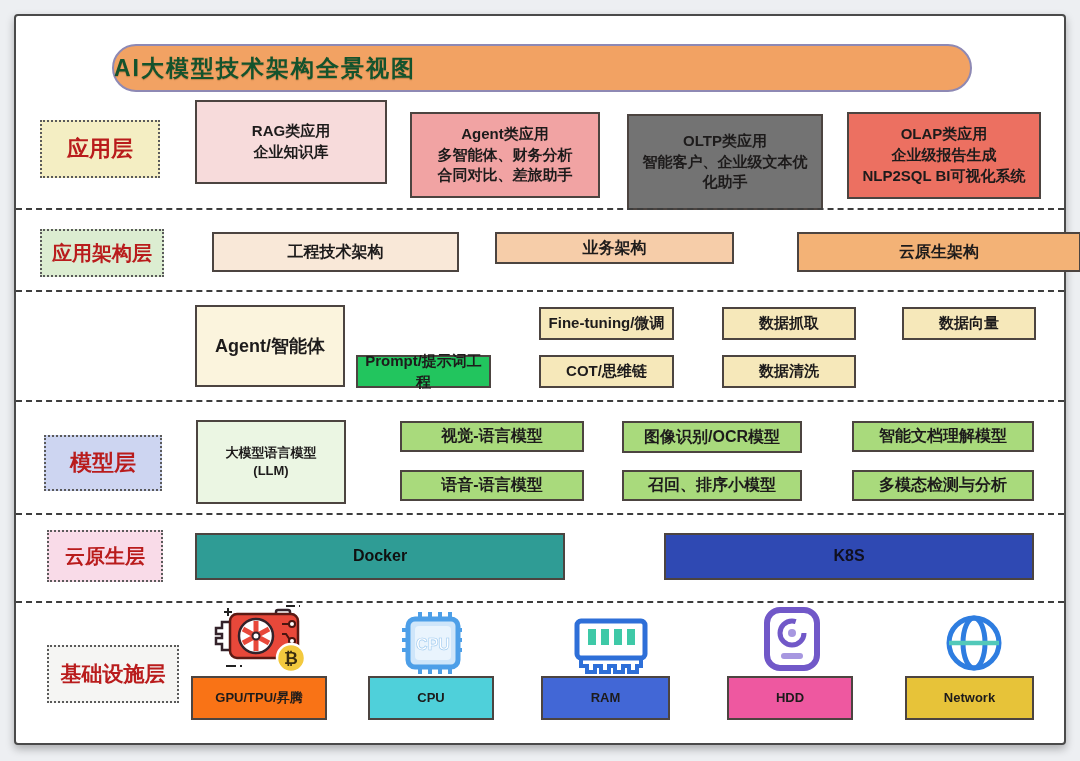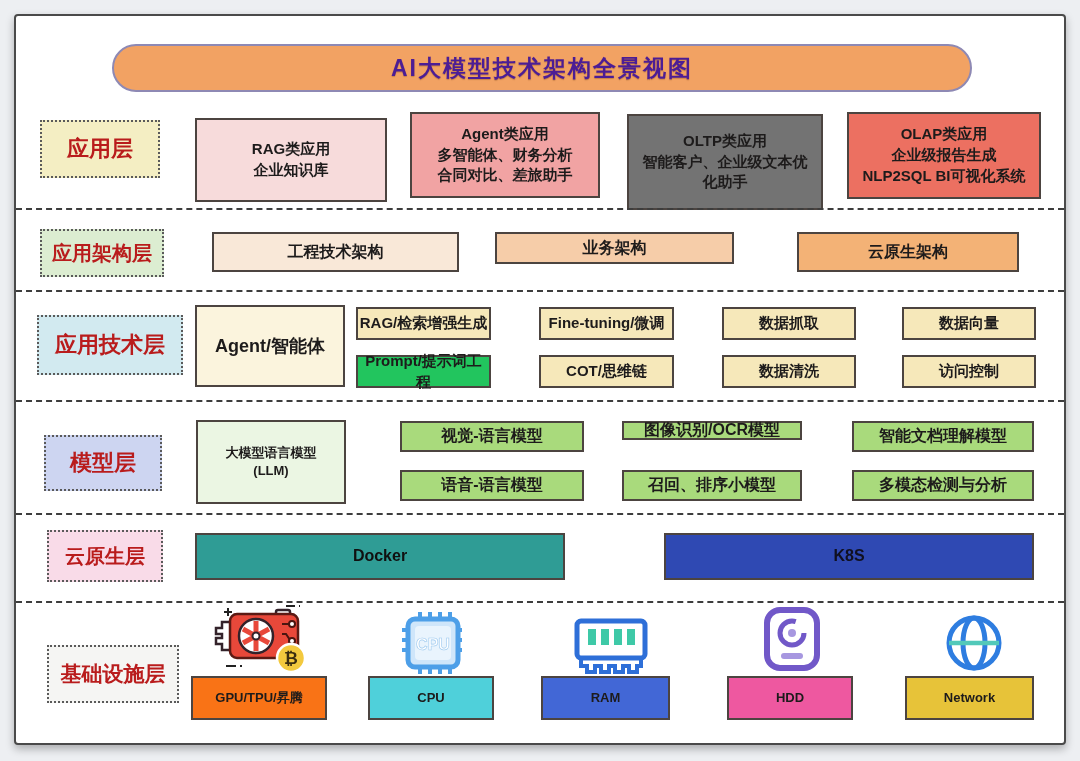--- a/index.html
+++ b/index.html
@@ -1,21 +1,21 @@
 <!DOCTYPE html>
 <html><head>
 <meta charset="utf-8">
 <style>
   html,body{margin:0;padding:0;background:#edeff2;font-family:"Liberation Sans","DejaVu Sans",sans-serif;}
   #stage{position:relative;width:1080px;height:761px;background:#edeff2;overflow:hidden;}
   #card{position:absolute;left:14px;top:14px;width:1052px;height:731px;background:#ffffff;
         border:2px solid #4a4a4a;border-radius:4px;box-shadow:0 4px 8px rgba(0,0,0,.28);box-sizing:border-box;}
   .abs{position:absolute;box-sizing:border-box;}
-  .banner{display:flex;align-items:center;justify-content:center;background:#f2a263;
-          border:2px solid #8e89b4;border-radius:26px;color:#4c1d95;font-weight:bold;
+  .banner{display:flex;align-items:center;justify-content:flex-start;background:#f2a263;
+          border:2px solid #8e89b4;border-radius:26px;color:#14532d;font-weight:bold;
           font-size:23px;letter-spacing:2px;text-shadow:0 1px 1px rgba(120,70,20,.35);}
   .layer-label{display:flex;align-items:center;justify-content:center;border:2px dotted #5a5a5a;
           font-weight:bold;font-size:21px;color:#b91c1c;text-align:center;}
   .box{display:flex;flex-direction:column;align-items:center;justify-content:center;
           border:2px solid #4c4440;font-weight:bold;color:#1d1b1b;text-align:center;line-height:1.38;}
   .fs15{font-size:15px;} .fs16{font-size:16px;} .fs17{font-size:13px;} .fs18{font-size:18px;}
   .dash-line{position:absolute;left:0;width:100%;border-top:2px dashed #3d3d3d;}
   .icon-wrap{display:flex;align-items:flex-end;justify-content:center;}
   svg{display:block;}
 </style>
@@ -25,21 +25,21 @@
 <div id="stage">
   <div id="card">
 
     <div class="abs banner" style="left:96px;top:28px;width:860px;height:48px;">
       <span>AI大模型技术架构全景视图</span>
     </div>
 
     <div class="abs layer-label" style="left:24px;top:104px;width:120px;height:58px;background:#f4eec3;font-size:22px;">
       <span>应用层</span>
     </div>
-    <div class="abs box fs15" style="left:179px;top:102px;width:192px;height:84px;background:#f7dbdb;">
+    <div class="abs box fs15" style="left:179px;top:84px;width:192px;height:84px;background:#f7dbdb;">
       <div>RAG类应用</div>
       <div>企业知识库</div>
     </div>
     <div class="abs box fs15" style="left:394px;top:96px;width:190px;height:86px;background:#f1a3a3;">
       <div>Agent类应用</div>
       <div>多智能体、财务分析</div>
       <div>合同对比、差旅助手</div>
     </div>
     <div class="abs box fs15" style="left:611px;top:98px;width:196px;height:96px;background:#737373;">
       <div>OLTP类应用</div>
@@ -56,73 +56,64 @@
 
     <div class="abs layer-label" style="left:24px;top:213px;width:124px;height:48px;background:#dcedd1;font-size:20px;">
       <span>应用架构层</span>
     </div>
     <div class="abs box fs16" style="left:172px;top:216px;width:247px;height:40px;background:#f9e8d8;margin-left:24px;">
       <div>工程技术架构</div>
     </div>
     <div class="abs box fs16" style="left:479px;top:216px;width:239px;height:32px;background:#f6cda9;">
       <div>业务架构</div>
     </div>
-    <div class="abs box fs16" style="left:781px;top:216px;width:222px;height:40px;background:#f3b276;">
+    <div class="abs box fs16" style="left:781px;top:216px;width:284px;height:40px;background:#f3b276;">
       <div>云原生架构</div>
     </div>
 
     <div class="dash-line" style="top:274px;"></div>
 
-    <div class="abs layer-label" style="left:21px;top:299px;width:146px;height:60px;background:#d2eaf0;font-size:22px;">
-      <span>应用技术层</span>
-    </div>
     <div class="abs box fs18" style="left:179px;top:289px;width:150px;height:82px;background:#fbf4dd;">
       <div>Agent/智能体</div>
     </div>
-    <div class="abs box fs15" style="left:340px;top:291px;width:135px;height:33px;background:#f6e8ba;">
-      <div>RAG/检索增强生成</div>
-    </div>
     <div class="abs box fs15" style="left:340px;top:339px;width:135px;height:33px;background:#22c55e;">
       <div>Prompt/提示词工程</div>
     </div>
     <div class="abs box fs15" style="left:523px;top:291px;width:135px;height:33px;background:#f6e8ba;">
       <div>Fine-tuning/微调</div>
     </div>
     <div class="abs box fs15" style="left:523px;top:339px;width:135px;height:33px;background:#f6e8ba;">
       <div>COT/思维链</div>
     </div>
     <div class="abs box fs15" style="left:706px;top:291px;width:134px;height:33px;background:#f6e8ba;">
       <div>数据抓取</div>
     </div>
     <div class="abs box fs15" style="left:706px;top:339px;width:134px;height:33px;background:#f6e8ba;">
       <div>数据清洗</div>
     </div>
     <div class="abs box fs15" style="left:886px;top:291px;width:134px;height:33px;background:#f6e8ba;">
       <div>数据向量</div>
-    </div>
-    <div class="abs box fs15" style="left:886px;top:339px;width:134px;height:33px;background:#f6e8ba;">
-      <div>访问控制</div>
     </div>
 
     <div class="dash-line" style="top:384px;"></div>
 
     <div class="abs layer-label" style="left:28px;top:419px;width:118px;height:56px;background:#cdd5f1;font-size:22px;">
       <span>模型层</span>
     </div>
     <div class="abs box fs17" style="left:180px;top:404px;width:150px;height:84px;background:#ebf6e3;">
       <div>大模型语言模型</div>
       <div>(LLM)</div>
     </div>
     <div class="abs box fs16" style="left:384px;top:405px;width:184px;height:31px;background:#a9da7c;">
       <div>视觉-语言模型</div>
     </div>
     <div class="abs box fs16" style="left:384px;top:454px;width:184px;height:31px;background:#a9da7c;">
       <div>语音-语言模型</div>
     </div>
-    <div class="abs box fs16" style="left:606px;top:405px;width:180px;height:19px;background:#a9da7c;">
+    <div class="abs box fs16" style="left:606px;top:405px;width:180px;height:32px;background:#a9da7c;">
       <div>图像识别/OCR模型</div>
     </div>
     <div class="abs box fs16" style="left:606px;top:454px;width:180px;height:31px;background:#a9da7c;">
       <div>召回、排序小模型</div>
     </div>
     <div class="abs box fs16" style="left:836px;top:405px;width:182px;height:31px;background:#a9da7c;">
       <div>智能文档理解模型</div>
     </div>
     <div class="abs box fs16" style="left:836px;top:454px;width:182px;height:31px;background:#a9da7c;">
       <div>多模态检测与分析</div>

